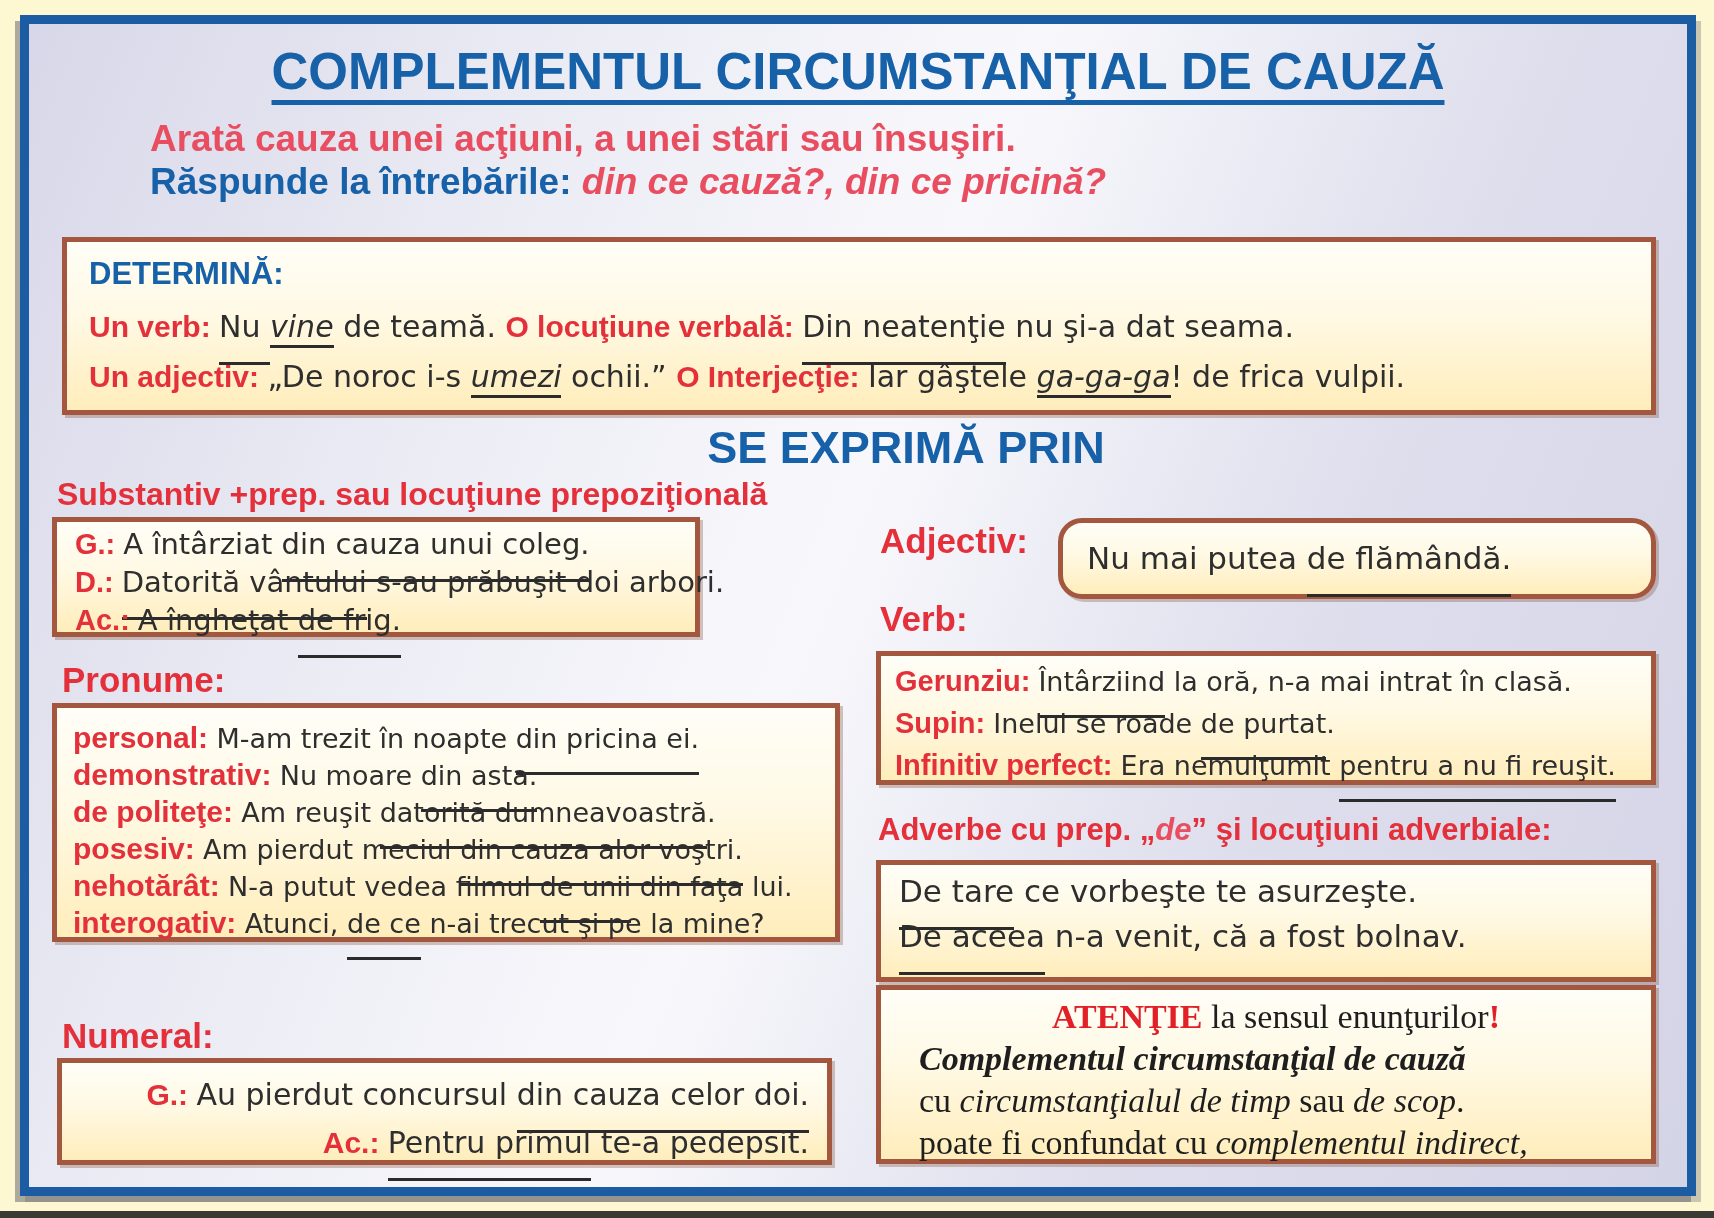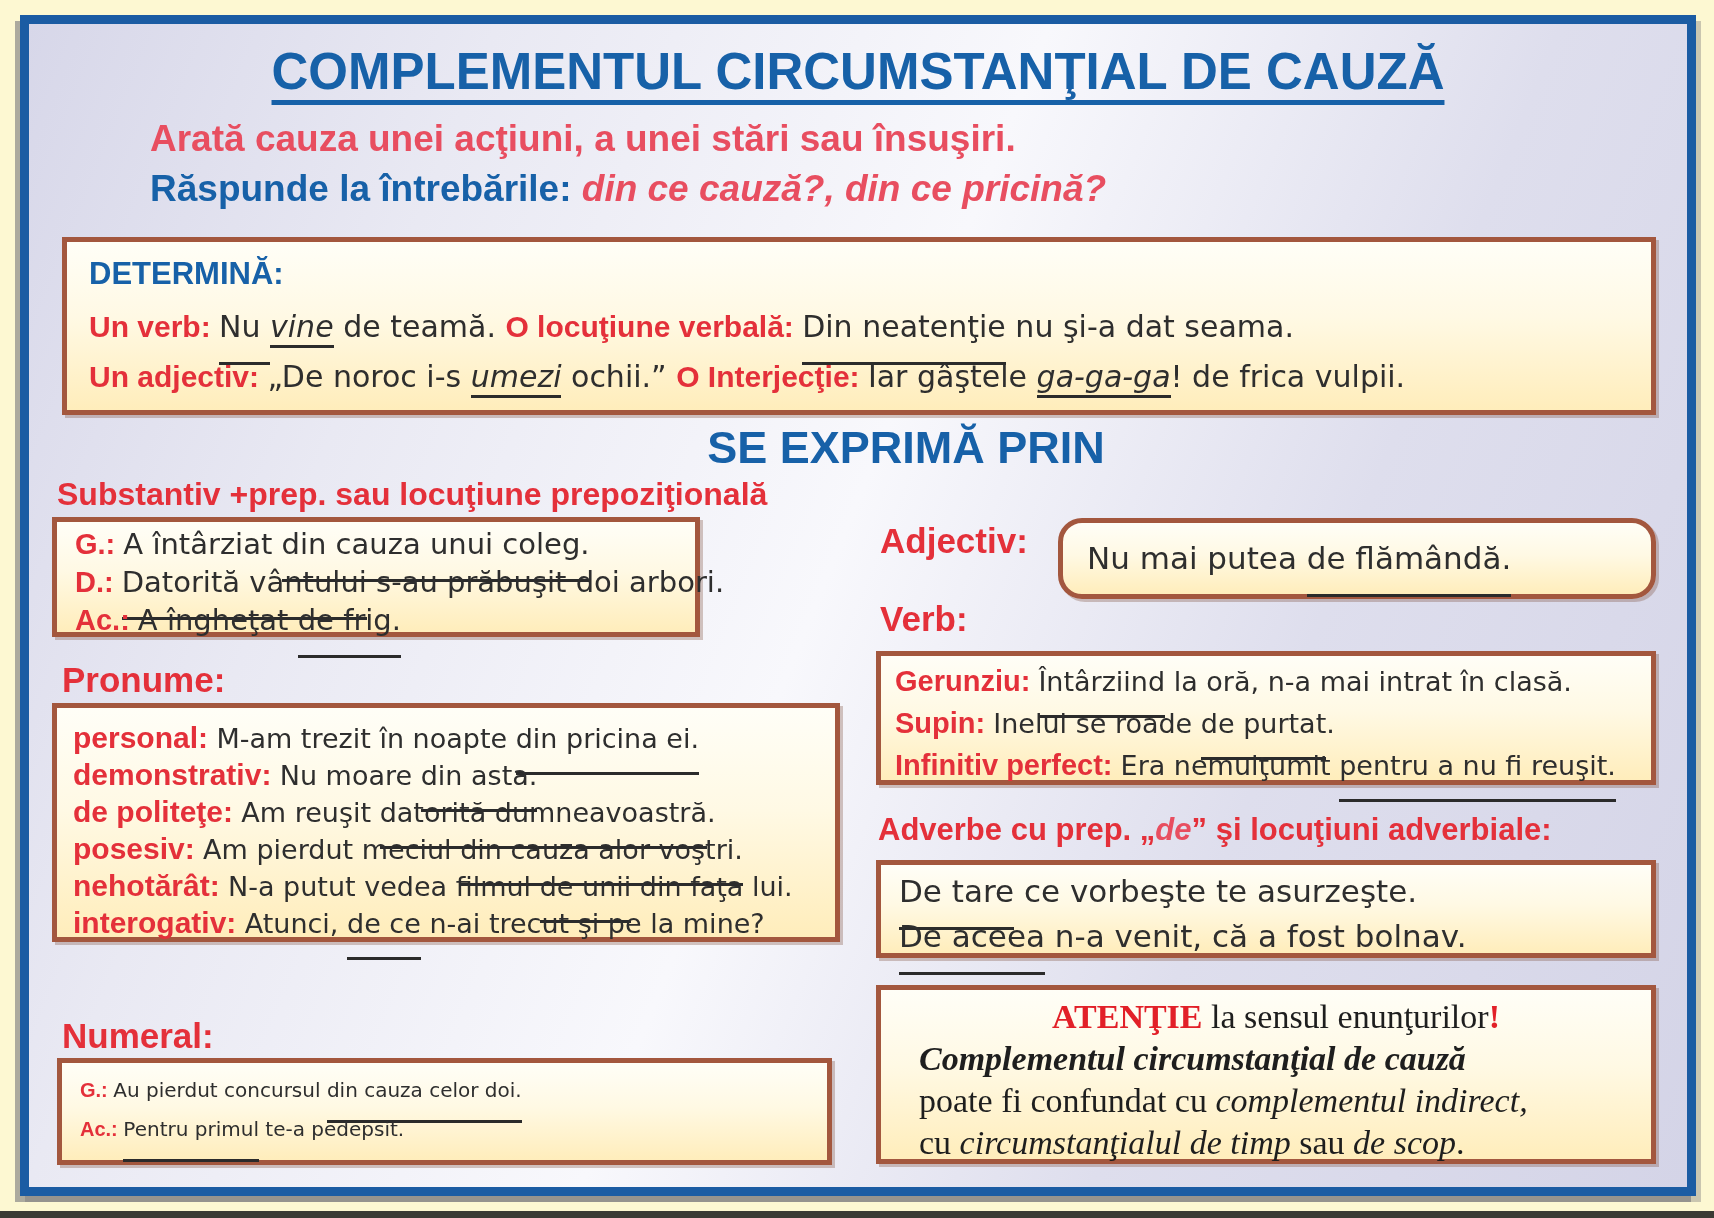--- a/index.html
+++ b/index.html
@@ -34,21 +34,21 @@
     letter-spacing:0px;
     text-decoration:underline;
     text-decoration-thickness:5px;
     text-underline-offset:11px;
   }
   .intro1{
     left:121px;top:94px;
     font-size:37px;font-weight:bold;color:var(--pink);
   }
   .intro2{
-    left:121px;top:144px;
+    left:121px;top:137px;
     font-size:37px;font-weight:bold;
   }
 
   .cbox{
     background:var(--cream-grad);
     border:5px solid var(--brown);
     box-shadow:3px 3px 0 rgba(120,70,50,.30);
   }
 
   .determina{
@@ -82,40 +82,40 @@
     padding:12px 16px;
   }
   .pron-box .line{font-size:27px;line-height:36px;}
   .pron-box .seg-L{font-size:30px;}
 
   .num-heading{left:33px;top:992px;font-size:35px;}
   .num-box{
     left:28px;top:1034px;width:775px;height:107px;
     padding:8px 18px;
   }
-  .num-box .line{font-size:20px;line-height:39px;}
+  .num-box .line{font-size:30px;line-height:48px;text-align:right;}
 
   .adj-heading{left:851px;top:497px;font-size:35px;}
   .adj-box{
     left:1029px;top:494px;width:598px;height:81px;
     display:flex;align-items:center;padding:0 24px;border-radius:24px;
   }
   .adj-box .line{font-size:31px;}
 
   .verb-heading{left:851px;top:575px;font-size:35px;}
   .verb-box{
     left:847px;top:627px;width:780px;height:134px;
     padding:5px 14px;
   }
   .verb-box .line{font-size:27px;line-height:41px;}
   .verb-box .seg-L{font-size:29px;}
 
   .adv-heading{left:849px;top:788px;font-size:31px;}
   .adv-box{
-    left:847px;top:836px;width:780px;height:98px;
+    left:847px;top:836px;width:780px;height:122px;
     padding:4px 18px;
   }
   .adv-box .line{font-size:31px;line-height:45px;}
 
   .atentie-box{
     left:847px;top:961px;width:780px;height:179px;
     padding:6px 18px;
     font-family:"Liberation Serif", serif;
   }
   .atentie-box .line{font-size:34px;line-height:42px;margin-left:20px;}
@@ -196,19 +196,19 @@
 
   <div class="abs sec-heading adv-heading nowrap"><span class="seg-R">Adverbe cu prep. „</span><span class="seg-RI">de</span><span class="seg-R">” şi locuţiuni adverbiale:</span></div>
   <div class="abs cbox adv-box">
     <div class="line nowrap"><span class="seg-HU">De tare</span><span class="seg-H"> ce vorbeşte te asurzeşte.</span></div>
     <div class="line nowrap"><span class="seg-HU">De aceea</span><span class="seg-H"> n-a venit, că a fost bolnav.</span></div>
   </div>
 
   <div class="abs cbox atentie-box">
     <div class="line centered nowrap"><span class="seg-SR">ATENŢIE</span><span class="seg-S"> la sensul enunţurilor</span><span class="seg-SR">!</span></div>
     <div class="line nowrap"><span class="seg-SBI">Complementul circumstanţial de cauză</span></div>
+    <div class="line nowrap"><span class="seg-S">cu </span><span class="seg-SI">circumstanţialul de timp</span><span class="seg-S"> sau </span><span class="seg-SI">de scop</span><span class="seg-S">.</span></div>
     <div class="line nowrap"><span class="seg-S">poate fi confundat cu </span><span class="seg-SI">complementul indirect</span><span class="seg-SI">,</span></div>
-    <div class="line nowrap"><span class="seg-S">cu </span><span class="seg-SI">circumstanţialul de timp</span><span class="seg-S"> sau </span><span class="seg-SI">de scop</span><span class="seg-S">.</span></div>
   </div>
 
 </div>
 
 <div class="bottom-strip"></div>
 
 </body></html>

